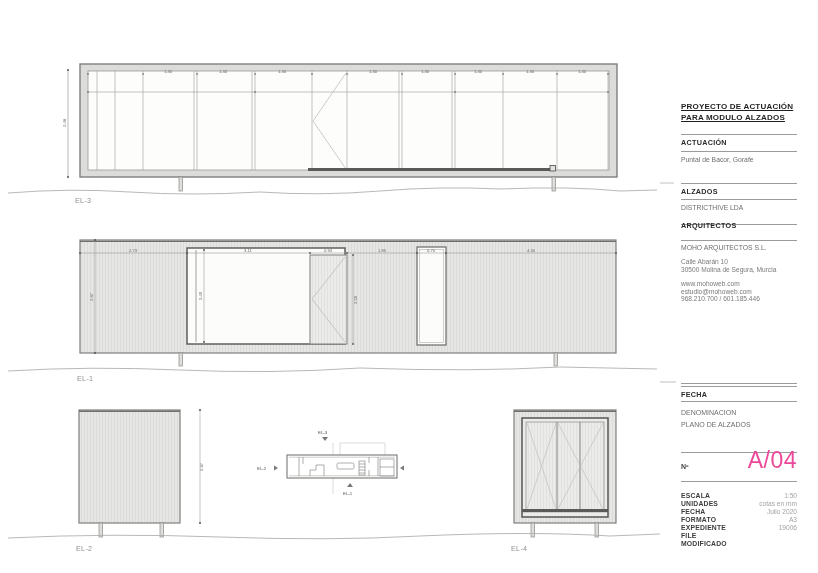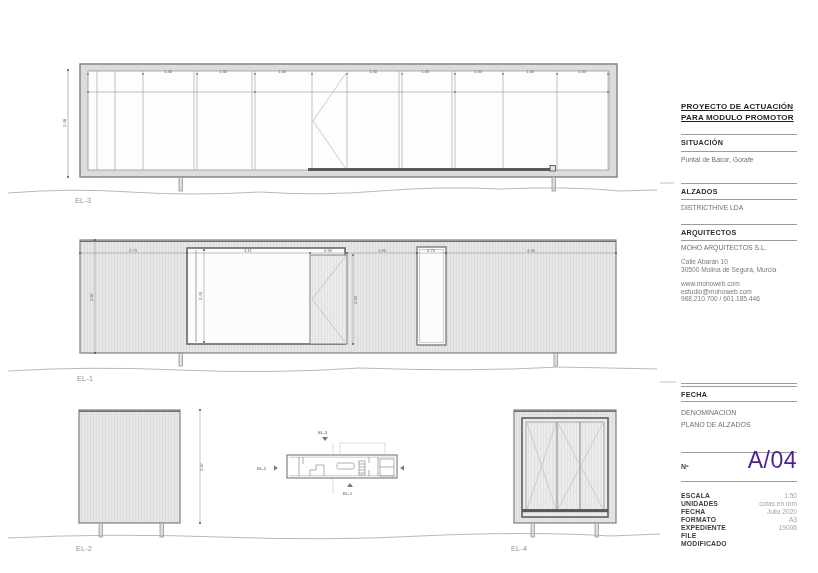--- a/index.html
+++ b/index.html
@@ -13,21 +13,21 @@
   
   .titleblock{position:absolute;left:681px;top:0;width:116px;height:462px;color:#3a3a3a;}
   .tb-abs{position:absolute;left:0;width:116px;}
   .tb-title{font-size:8px;font-weight:bold;line-height:11px;color:#1f1f1f;
             text-decoration:underline;letter-spacing:0.2px;}
   .tb-h{font-size:7.2px;font-weight:bold;color:#2b2b2b;letter-spacing:0.3px;}
   .tb-v{font-size:6.8px;color:#6e6e6c;}
   .tb-v2{font-size:6.6px;color:#7a7a78;line-height:7.6px;}
   .tb-rule{position:absolute;left:0;width:116px;height:0;border-top:1px solid #9b9b99;}
   .tb-num-label{position:absolute;left:0;top:463px;font-size:7px;font-weight:bold;color:#444;}
-  .tb-num{position:absolute;right:0;top:447px;font-size:23px;color:#4c1d95;letter-spacing:0.5px;}
+  .tb-num{position:absolute;right:0;top:447px;font-size:23px;color:#ec4899;letter-spacing:0.5px;}
   .inforow{position:absolute;left:0;width:116px;display:flex;justify-content:space-between;}
   .inforow .l{font-size:6.8px;font-weight:bold;color:#3c3c3a;letter-spacing:0.2px;}
   .inforow .r{font-size:6.6px;color:#a3a3a1;text-align:right;}
 </style>
 </head>
 <body>
 
 <div id="sheet">
 
   <svg width="678" height="573" viewBox="0 0 678 573">
@@ -255,35 +255,35 @@
     <path d="M8 538 Q110 533 220 537 T420 536 Q530 531 610 536 L660 534" fill="none" stroke="#b0b0ae" stroke-width="0.9"></path>
 
     <line x1="660" y1="183" x2="674" y2="183" stroke="#b0b0ae" stroke-width="0.8"></line>
     <line x1="660" y1="382" x2="676" y2="382" stroke="#b0b0ae" stroke-width="0.8"></line>
   </svg>
 
   <div class="titleblock">
 
     <div class="tb-abs tb-title" style="top:101px">
       <div>PROYECTO DE ACTUACIÓN</div>
-      <div>PARA MODULO PROMOTOR</div>
+      <div>PARA MODULO ALZADOS</div>
     </div>
 
     <div class="tb-rule" style="top:134px"></div>
-    <div class="tb-abs tb-h" style="top:138px">SITUACIÓN</div>
+    <div class="tb-abs tb-h" style="top:138px">ACTUACIÓN</div>
     <div class="tb-rule" style="top:151px"></div>
     <div class="tb-abs tb-v" style="top:156px">Puntal de Bacor, Gorafe</div>
 
     <div class="tb-rule" style="top:183px"></div>
     <div class="tb-abs tb-h" style="top:187px">ALZADOS</div>
     <div class="tb-rule" style="top:199px"></div>
     <div class="tb-abs tb-v" style="top:204px">DISTRICTHIVE LDA</div>
 
     <div class="tb-rule" style="top:224px"></div>
-    <div class="tb-abs tb-h" style="top:228px">ARQUITECTOS</div>
+    <div class="tb-abs tb-h" style="top:221px">ARQUITECTOS</div>
     <div class="tb-rule" style="top:240px"></div>
     <div class="tb-abs tb-v" style="top:244px">MOHO ARQUITECTOS S.L.</div>
 
     <div class="tb-abs tb-v2" style="top:258px">
       <div>Calle Abarán 10</div>
       <div>30500 Molina de Segura, Murcia</div>
     </div>
     <div class="tb-abs tb-v2" style="top:280px">
       <div>www.mohoweb.com</div>
       <div>estudio@mohoweb.com</div>

